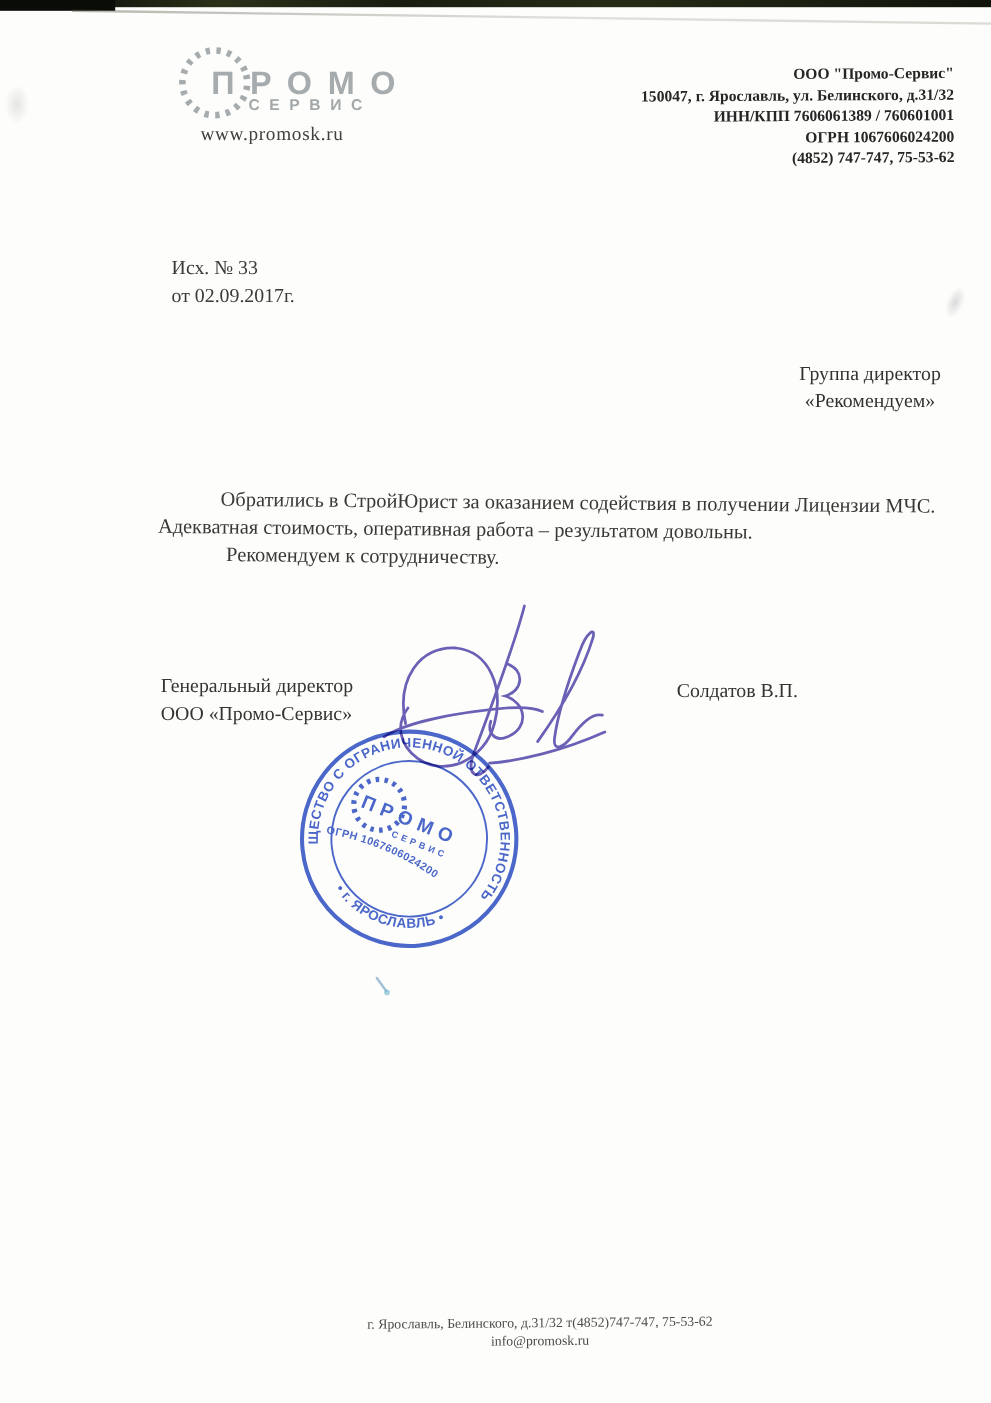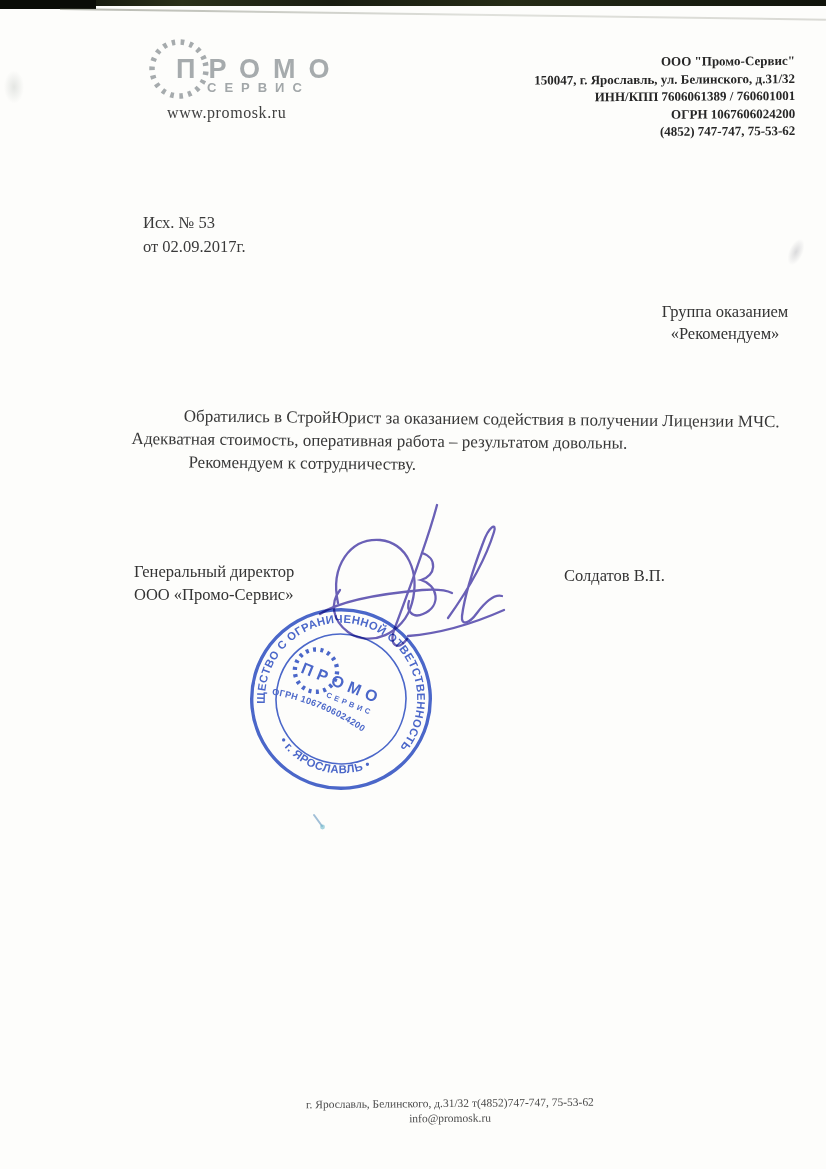--- a/index.html
+++ b/index.html
@@ -97,26 +97,26 @@
 
 <div class="abs company-details">
   <div>ООО "Промо-Сервис"</div>
   <div>150047, г. Ярославль, ул. Белинского, д.31/32</div>
   <div>ИНН/КПП 7606061389 / 760601001</div>
   <div>ОГРН 1067606024200</div>
   <div>(4852) 747-747, 75-53-62</div>
 </div>
 
 <div class="abs outgoing-ref">
-  <div>Исх. № 53</div>
+  <div>Исх. № 33</div>
   <div>от 02.09.2017г.</div>
 </div>
 
 <div class="abs recipient">
-  <div>Группа оказанием</div>
+  <div>Группа директор</div>
   <div>«Рекомендуем»</div>
 </div>
 
 <div class="abs letter-body">
   <div class="indent-1">Обратились в СтройЮрист за оказанием содействия в получении Лицензии МЧС.</div>
   <div>Адекватная стоимость, оперативная работа – результатом довольны.</div>
   <div class="indent-3">Рекомендуем к сотрудничеству.</div>
 </div>
 
 <div class="abs director-title">

